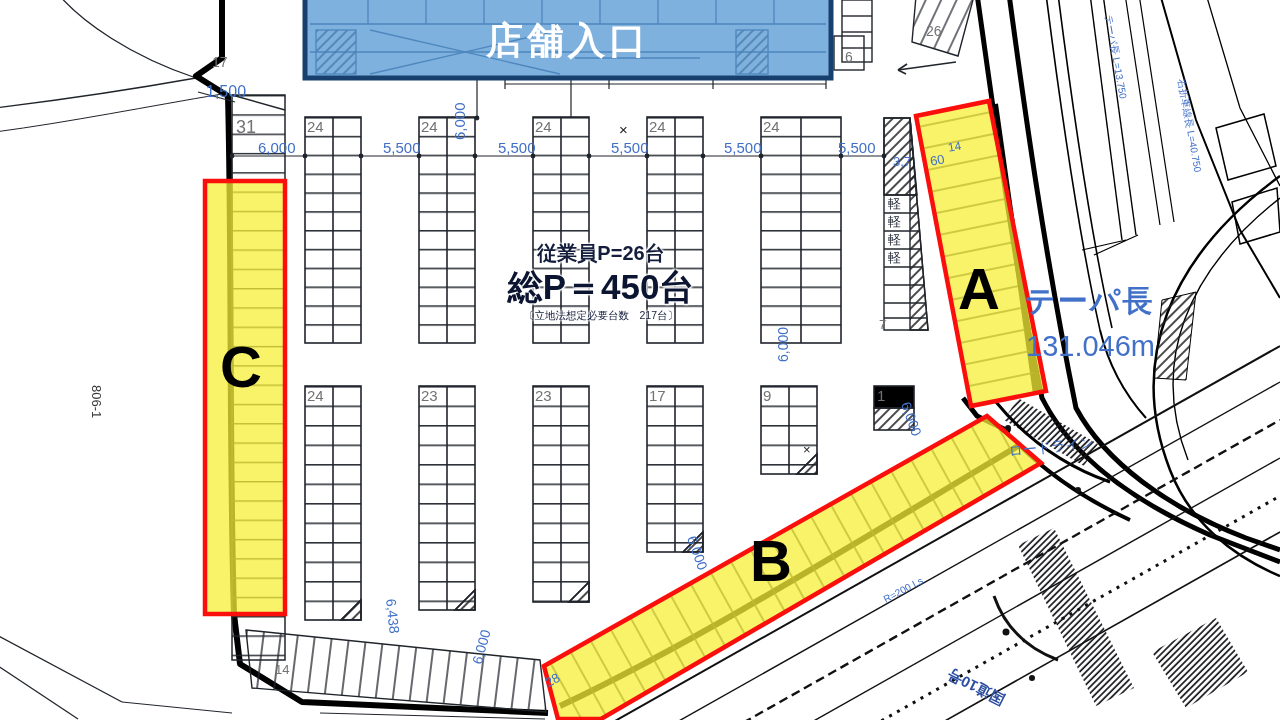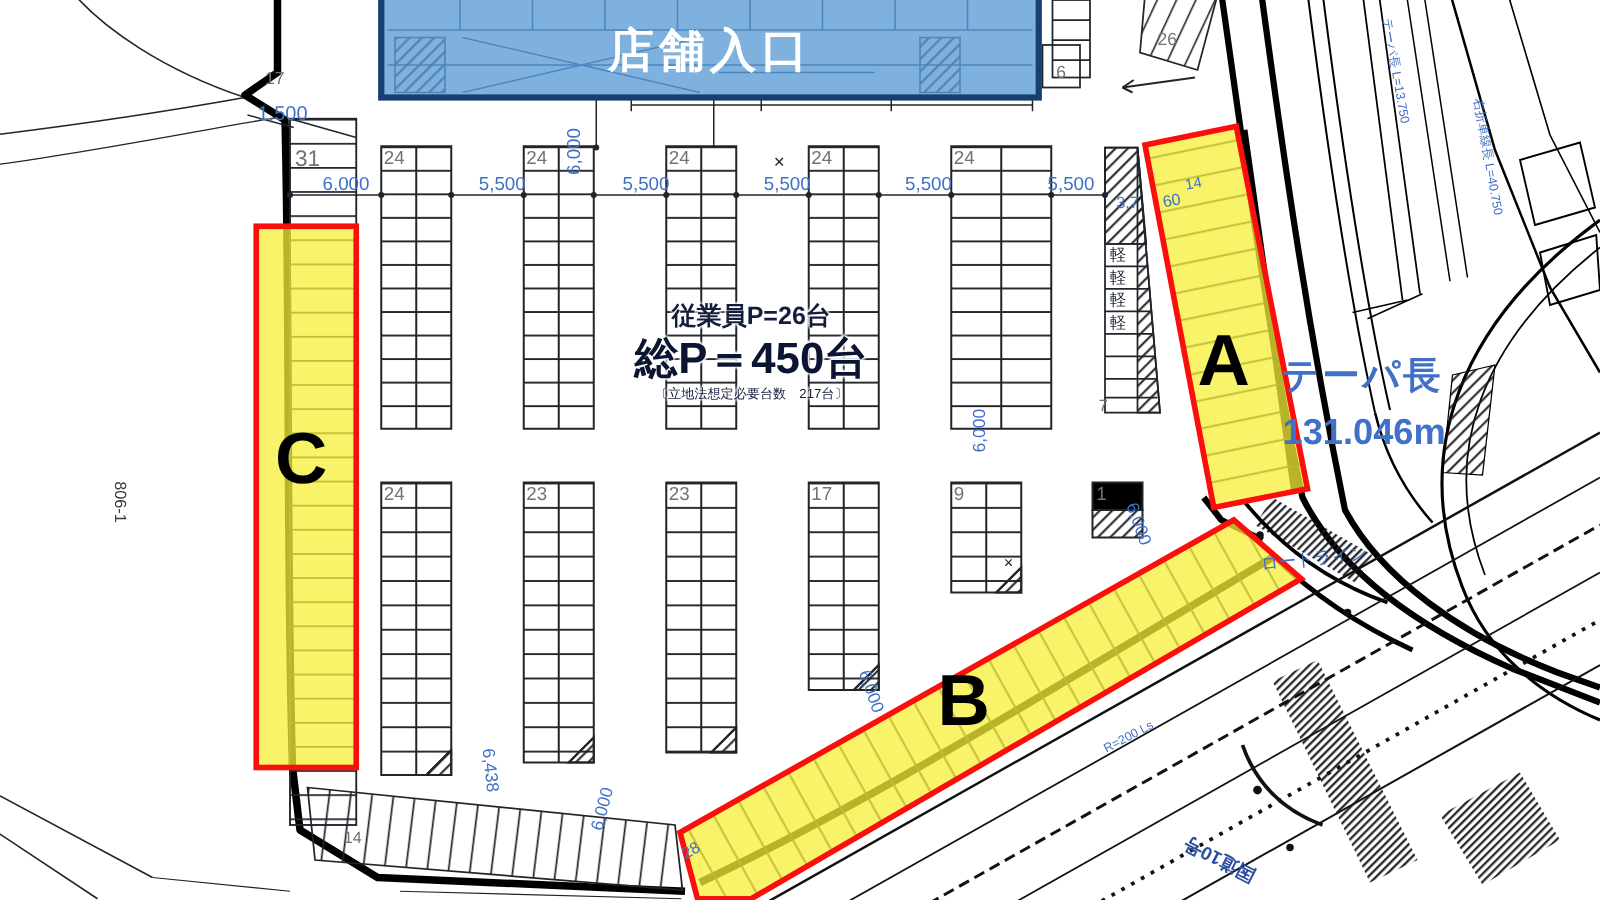--- a/index.html
+++ b/index.html
@@ -240,21 +240,21 @@
 
 <div class="banner-label">店舗入口</div>
 
 <div class="statbox halo">
   <div style="font-size:20px;font-weight:600;margin-top:20px;">従業員P=26台</div>
   <div style="font-size:35px;font-weight:700;color:#0b1430;">総P＝450台</div>
   <div style="font-size:10.5px;margin-top:2px;">〔立地法想定必要台数　217台〕</div>
 </div>
 
 <div class="t blue" style="left:1025px;top:286px;font-size:30px;font-weight:700;letter-spacing:2px;">テーパ長</div>
-<div class="t blue" style="left:1026px;top:332px;font-size:29px;font-weight:700;">131.046m</div>
+<div class="t blue" style="left:1026px;top:332px;font-size:29px;font-weight:400;">131.046m</div>
 
 <div class="t zletter" style="left:958px;top:260px;font-size:58px;">A</div>
 <div class="t zletter" style="left:750px;top:532px;font-size:58px;">B</div>
 <div class="t zletter" style="left:220px;top:338px;font-size:58px;">C</div>
 
 <div class="t" style="left:307px;top:119px;font-size:15px;">24</div>
 <div class="t" style="left:421px;top:119px;font-size:15px;">24</div>
 <div class="t" style="left:535px;top:119px;font-size:15px;">24</div>
 <div class="t" style="left:649px;top:119px;font-size:15px;">24</div>
 <div class="t" style="left:763px;top:119px;font-size:15px;">24</div>

